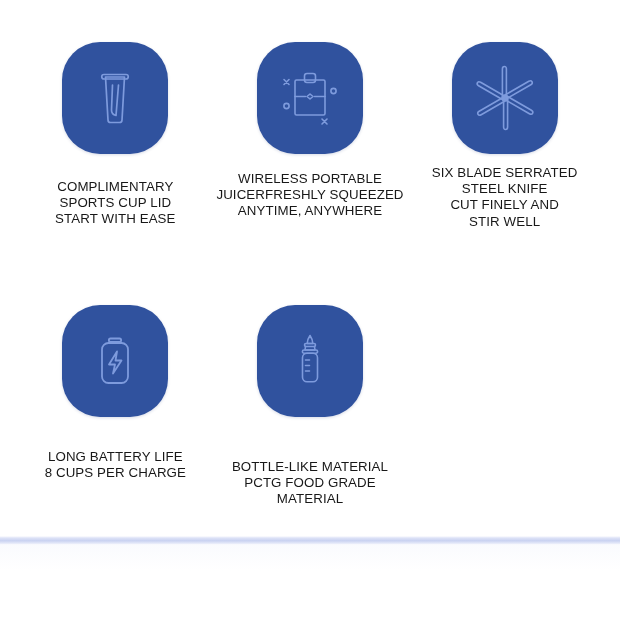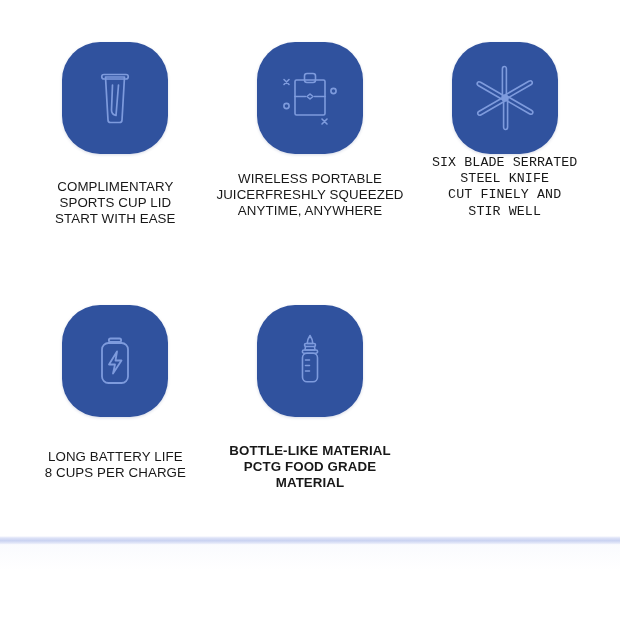--- a/index.html
+++ b/index.html
@@ -69,23 +69,23 @@
     white-space: pre-line;
     max-width: 200px;
   }
 
   
   .row2 .icon-tile { margin-top: 8px; }
   .row2 .feature-label { margin-top: 20px; }
 
   
   .cell-2 .feature-label { margin-top: 25px; }
-  .cell-3 .feature-label { margin-top: 1px; font-family: Liberation Mono, monospace; }
+  .cell-3 .feature-label { margin-top: 11px; }
   .cell-5 .feature-label { margin-top: 32px; }
-  .cell-6 .feature-label { margin-top: 26px; font-weight: bold; }
+  .cell-6 .feature-label { margin-top: 42px; }
 
   
   .divider-band {
     position: absolute;
     left: 0;
     top: 536px;
     width: 620px;
     height: 9px;
     background: linear-gradient(
         to bottom,

